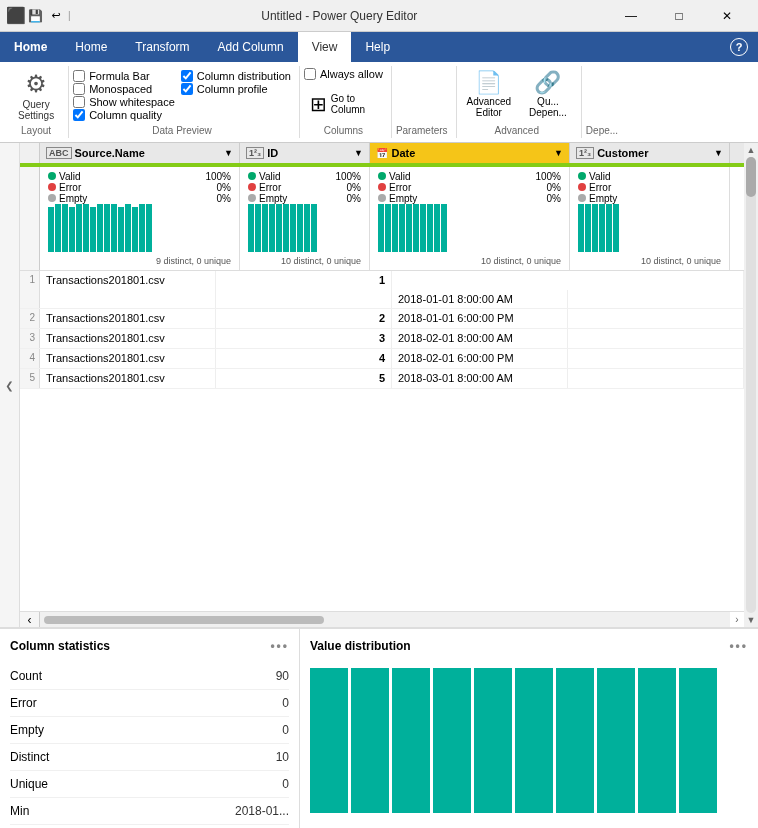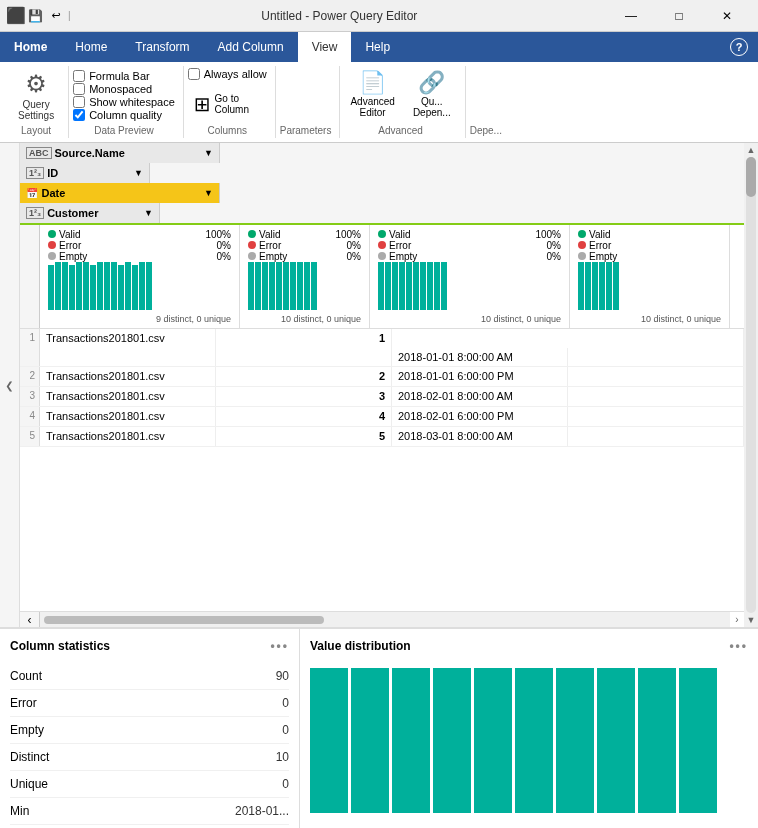--- a/index.html
+++ b/index.html
@@ -69,21 +69,21 @@
       align-items: center;
       justify-content: center;
       cursor: pointer;
       font-size: 10px;
       color: #666;
     }
 
     
     .data-area { flex: 1; display: flex; flex-direction: column; background: white; overflow: hidden; }
 
-    .grid-header { display: flex; background: #f5f5f5; border-bottom: 2px solid #84cc16; flex-direction: column; }
+    .grid-header { display: flex; background: #f5f5f5; border-bottom: 4px solid #84cc16; }
     .col-header {
       display: flex;
       align-items: center;
       padding: 2px 6px;
       border-right: 1px solid #ccc;
       font-size: 11px;
       font-weight: bold;
       background: #e8e8e8;
       position: relative;
     }
@@ -192,20 +192,30 @@
           <input type="checkbox" style="">
           <span>Monospaced</span>
         </label>
         <label class="ribbon-checkbox">
           <input type="checkbox" style="">
           <span>Show whitespace</span>
         </label>
         <label class="ribbon-checkbox">
           <input type="checkbox" checked="" style="">
           <span>Column quality</span>
+        </label>
+      </div>
+      <div class="ribbon-checkboxes">
+        <label class="ribbon-checkbox">
+          <input type="checkbox" checked="" style="">
+          <span>Column distribution</span>
+        </label>
+        <label class="ribbon-checkbox">
+          <input type="checkbox" checked="" style="">
+          <span>Column profile</span>
         </label>
       </div>
     </div>
     <div class="ribbon-group-label">Data Preview</div>
   </div>
 
   <div class="ribbon-group">
     <div class="ribbon-group-items">
       <div style="display:flex;flex-direction:column;gap:6px;">
         <label class="ribbon-checkbox" style="margin-bottom:4px;">

